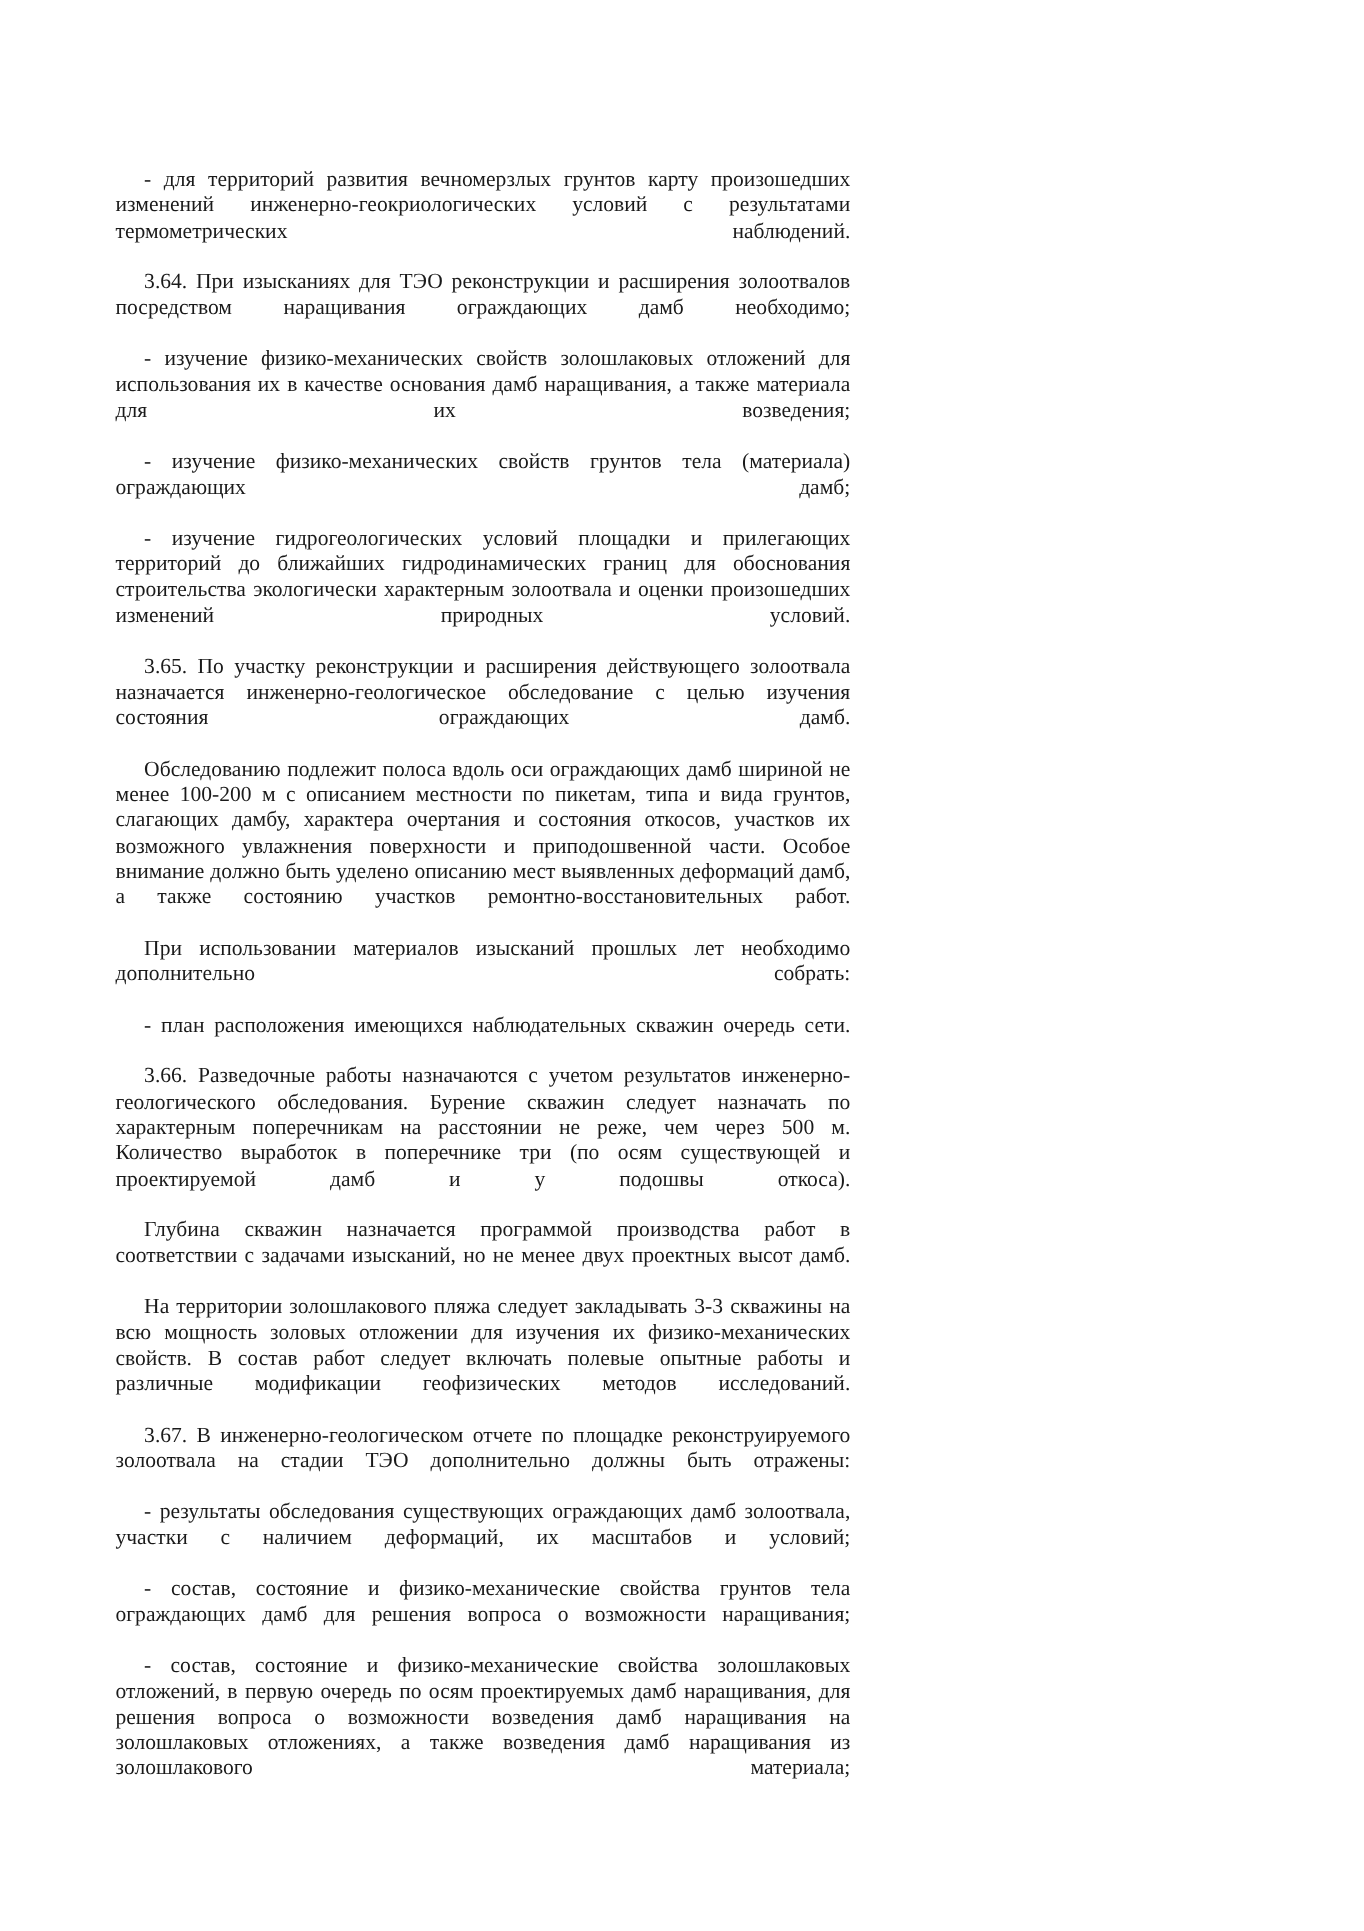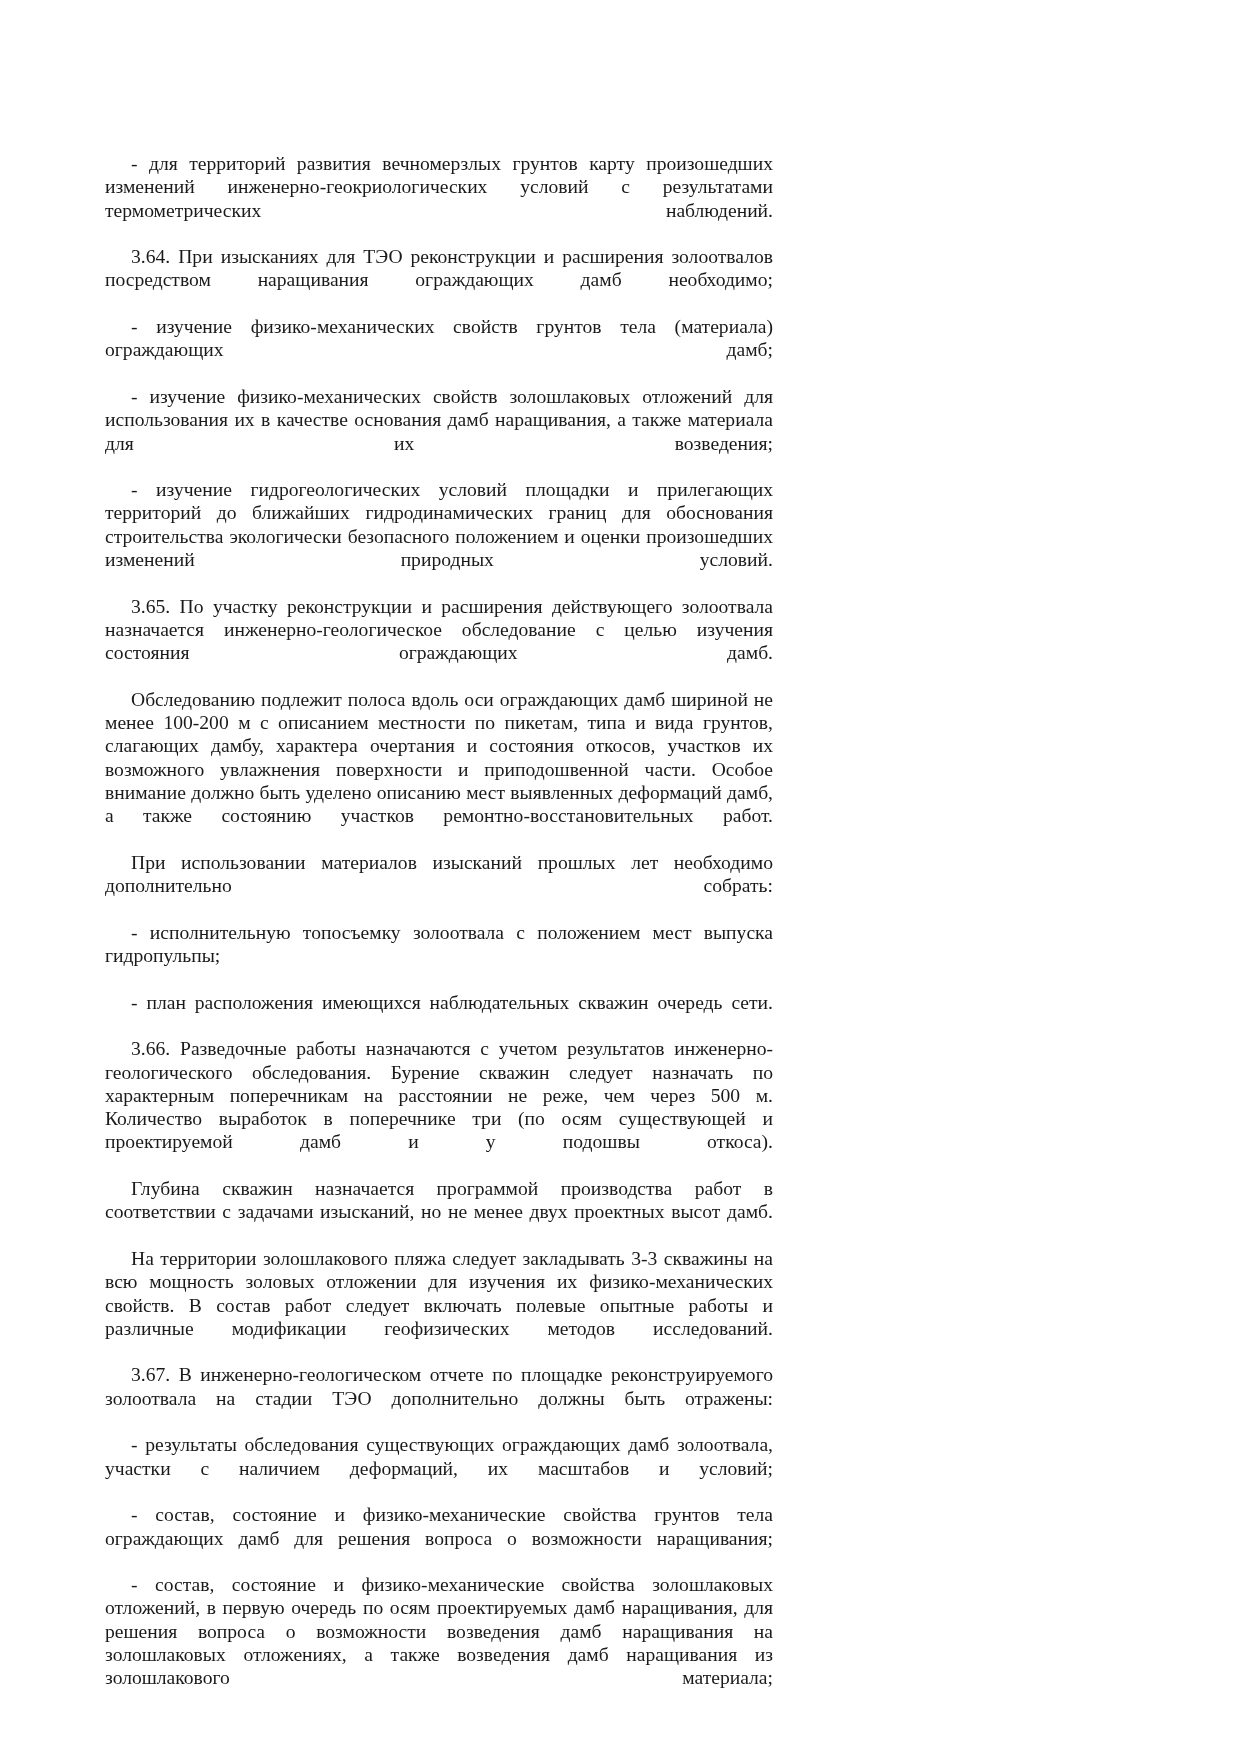--- a/index.html
+++ b/index.html
@@ -48,33 +48,32 @@
 </head>
 <body>
 
 <div class="page">
   <div class="text-column">
 
     <p class="para">- для территорий развития вечномерзлых грунтов карту произошедших изменений инженерно-геокриологических условий с результатами термометрических наблюдений.</p>
 
     <p class="para">3.64. При изысканиях для ТЭО реконструкции и расширения золоотвалов посредством наращивания ограждающих дамб необходимо;</p>
 
+    <p class="para">- изучение физико-механических свойств золошлаковых отложений для использования их в качестве основания дамб наращивания, а также материала для их возведения;</p>
+
     <p class="para">- изучение физико-механических свойств грунтов тела (материала) ограждающих дамб;</p>
 
-    <p class="para">- изучение физико-механических свойств золошлаковых отложений для использования их в качестве основания дамб наращивания, а также материала для их возведения;</p>
-
-    <p class="para">- изучение гидрогеологических условий площадки и прилегающих территорий до ближайших гидродинамических границ для обоснования строительства экологически безопасного положением и оценки произо­шедших изменений природных условий.</p>
+    <p class="para">- изучение гидрогеологических условий площадки и прилегающих территорий до ближайших гидродинамических границ для обоснования строительства экологически характерным золоотвала и оценки произо­шедших изменений природных условий.</p>
 
     <p class="para">3.65. По участку реконструкции и расширения действующего золоотвала назначается инженерно-геологическое обследование с целью изучения состояния ограждающих дамб.</p>
 
     <p class="para">Обследованию подлежит полоса вдоль оси ограждающих дамб шириной не менее 100-200 м с описанием местности по пикетам, типа и вида грунтов, слагающих дамбу, характера очертания и состояния откосов, участков их возможного увлажнения поверхности и приподошвенной части. Особое внимание должно быть уделено описанию мест выявленных деформаций дамб, а также состоянию участков ремонтно-восстановительных работ.</p>
 
     <p class="para">При использовании материалов изысканий прошлых лет необходимо дополнительно собрать:</p>
 
-    <p class="para">- исполнительную топосъемку золоотвала с положением мест выпуска гидропульпы;</p>
 
     <p class="para">- план расположения имеющихся наблюдательных скважин очередь сети.</p>
 
     <p class="para">3.66. Разведочные работы назначаются с учетом результатов инженерно-геологического обследования. Бурение скважин следует назначать по характерным поперечникам на расстоянии не реже, чем через 500 м. Количество выработок в поперечнике три (по осям существующей и проектируемой дамб и у подошвы откоса).</p>
 
     <p class="para">Глубина скважин назначается программой производства работ в соответствии с задачами изысканий, но не менее двух проектных высот дамб.</p>
 
 
     <p class="para">На территории золошлакового пляжа следует закладывать 3-3 скважины на всю мощность золовых отложении для изучения их физико-механических свойств. В состав работ следует включать полевые опытные работы и различные модификации геофизических методов исследований.</p>
 

